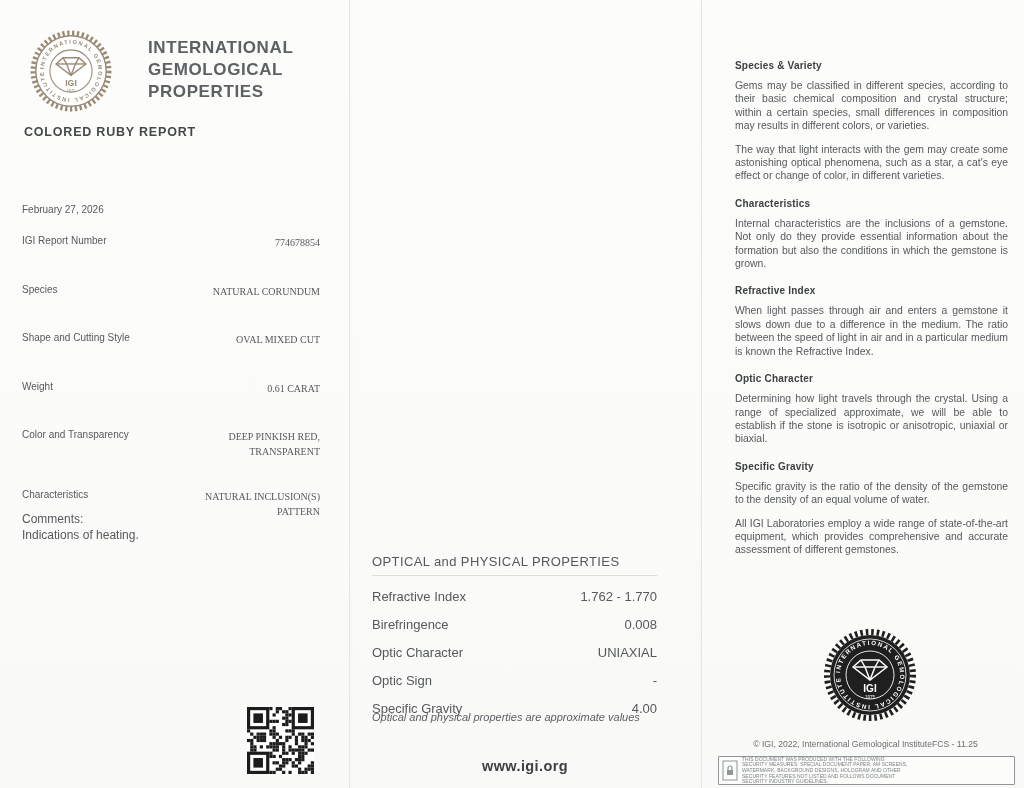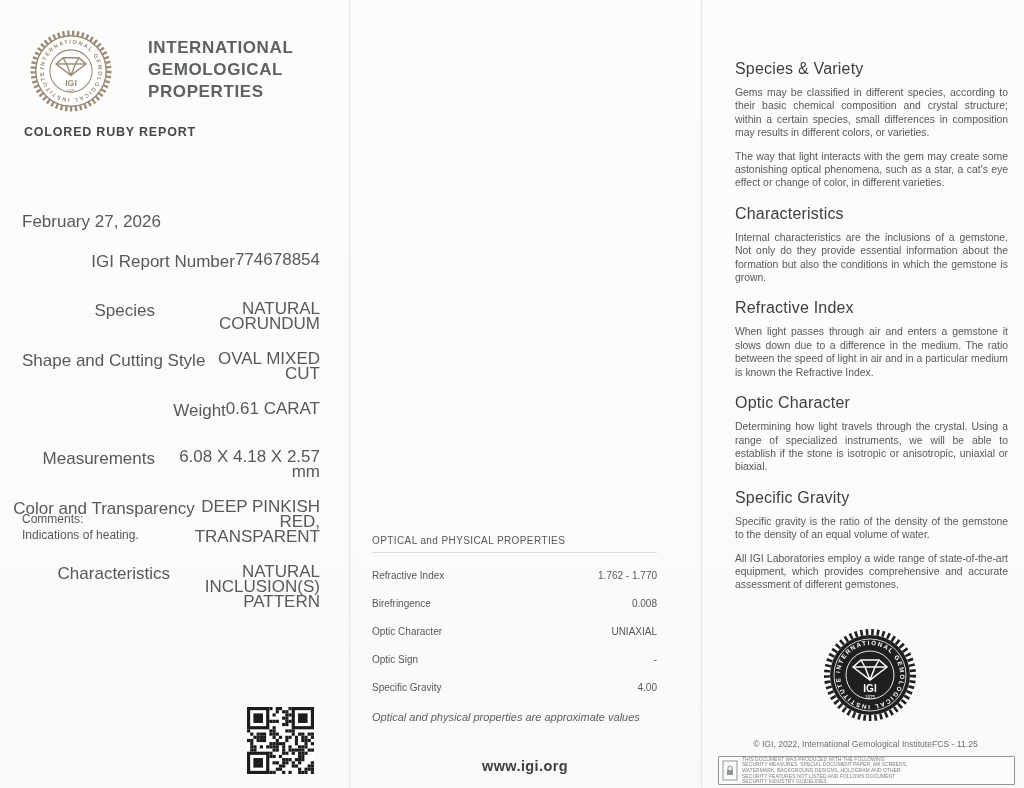--- a/index.html
+++ b/index.html
@@ -15,40 +15,40 @@
   .fold.f1{left:349px;box-shadow:1px 0 3px rgba(0,0,0,0.04);}
   .fold.f2{left:701px;box-shadow:-1px 0 3px rgba(0,0,0,0.05);}
 
   
   .brand{position:absolute;left:27px;top:27px;width:300px;}
   .brand .seal{position:absolute;left:0;top:0;width:88px;height:88px;}
   .brand .name{position:absolute;left:95px;top:10px;font-size:17px;font-weight:bold;
     letter-spacing:0.6px;line-height:22px;color:#5d6164;margin-left:26px;}
   .report-title{position:absolute;left:24px;top:125px;font-size:12.5px;font-weight:bold;
     letter-spacing:0.8px;color:#45484b;}
-  .left-data{position:absolute;left:22px;top:212px;width:298px;font-size:17px;color:#56595d;}
+  .left-data{position:absolute;left:22px;top:204px;width:298px;font-size:10px;color:#56595d;}
   .left-data .date{margin-bottom:15px;}
-  .frow{display:flex;justify-content:flex-end;align-items:flex-start;min-height:28.5px;margin-top:20px;}
+  .frow{display:flex;justify-content:space-between;align-items:flex-start;min-height:28.5px;margin-top:20px;}
   .frow .lab{white-space:nowrap;}
-  .frow .val{text-align:right;max-width:165px;line-height:15px;}
+  .frow .val{text-align:right;max-width:165px;line-height:15px;font-family:Liberation Serif, serif;}
   .comments{position:absolute;left:22px;top:512px;width:315px;font-size:12px;line-height:15.5px;color:#55585c;}
   .qr{position:absolute;left:247px;top:707px;width:67px;height:67px;}
 
   
-  .props{position:absolute;left:372px;top:535px;width:285px;font-size:10px;color:#55585c;}
+  .props{position:absolute;left:372px;top:554px;width:285px;font-size:13px;color:#55585c;}
   .props .ptitle{letter-spacing:0.4px;padding-bottom:6px;border-bottom:1px solid #dcdcd8;margin-bottom:4px;}
   .prow{display:flex;justify-content:space-between;min-height:24px;align-items:flex-end;padding-bottom:4px;}
   .props-note{position:absolute;left:372px;top:711px;width:300px;font-size:11px;font-style:italic;color:#5b5e62;}
   .website{position:absolute;left:352px;top:758px;width:346px;text-align:center;
     font-size:14.5px;font-weight:bold;letter-spacing:0.4px;color:#3e4144;}
 
   
   .info{position:absolute;left:735px;top:60px;width:273px;}
   .isec{margin-bottom:15px;}
-  .isec h3{margin:0 0 8px 0;font-size:16px;font-weight:normal;color:#3d4043;letter-spacing:0.2px;}
+  .isec h3{margin:0 0 8px 0;font-size:10px;font-weight:bold;color:#3d4043;letter-spacing:0.2px;}
   .isec p{margin:0 0 10px 0;font-size:10.4px;line-height:13.4px;text-align:justify;color:#56595d;}
   .seal-black{position:absolute;left:820px;top:625px;width:100px;height:100px;}
   .r-footer{position:absolute;left:719px;top:739px;width:293px;display:flex;
     justify-content:center;font-size:8.6px;color:#6a6d70;}
   .sec-strip{position:absolute;left:718px;top:756px;width:295px;height:27px;
     border:1px solid #8f9699;border-radius:1px;display:flex;align-items:center;background:#fcfcfa;}
   .sec-icon{width:16px;height:21px;margin:0 4px 0 3px;flex:0 0 auto;}
   .sec-text{font-size:8px;line-height:9px;color:#7d8286;transform:scale(0.62);
     transform-origin:left center;width:160%;letter-spacing:0.1px;}
 
@@ -102,24 +102,20 @@
       <span class="lab">Species</span>
       <span class="val">NATURAL CORUNDUM</span>
     </div>
     <div class="frow">
       <span class="lab">Shape and Cutting Style</span>
       <span class="val">OVAL MIXED CUT</span>
     </div>
     <div class="frow">
       <span class="lab">Weight</span>
       <span class="val">0.61 CARAT</span>
-    </div>
-    <div class="frow">
-      <span class="lab">Measurements</span>
-      <span class="val">6.08 X 4.18 X 2.57 mm</span>
     </div>
     <div class="frow" style="min-height:40px;">
       <span class="lab">Color and Transparency</span>
       <span class="val" style="max-width:150px;">DEEP PINKISH RED, TRANSPARENT</span>
     </div>
     <div class="frow" style="min-height:40px;">
       <span class="lab">Characteristics</span>
       <span class="val" style="max-width:150px;">NATURAL INCLUSION(S) PATTERN</span>
     </div>
   </div>
@@ -316,21 +312,21 @@
     <div class="isec">
       <h3>Characteristics</h3>
       <p>Internal characteristics are the inclusions of a gemstone. Not only do they provide essential information  about the formation but also the conditions in which the gemstone is grown.</p>
     </div>
     <div class="isec">
       <h3>Refractive Index</h3>
       <p>When light passes through air and enters a gemstone it slows down due to a difference in the medium. The ratio between the speed of light in air and in a particular medium is known the Refractive Index.</p>
     </div>
     <div class="isec">
       <h3>Optic Character</h3>
-      <p>Determining how light travels through the crystal. Using a range of specialized instruments, we will be able to establish if the stone is isotropic or anisotropic, uniaxial or biaxial.</p>
+      <p>Determining how light travels through the crystal. Using a range of specialized approximate, we will be able to establish if the stone is isotropic or anisotropic, uniaxial or biaxial.</p>
     </div>
     <div class="isec">
       <h3>Specific Gravity</h3>
       <p>Specific gravity is the ratio of the density of the gemstone to the density of an equal volume of water.</p>
       <p>All IGI Laboratories employ a wide range of state-of-the-art equipment, which provides comprehensive and accurate assessment of different gemstones.</p>
     </div>
   </div>
 
   <svg class="seal-black seal-svg" viewBox="0 0 100 100">
     <circle cx="50" cy="50" r="43" fill="none" stroke="#1f1f1f" stroke-width="6" stroke-dasharray="2.6 2.9"></circle>

